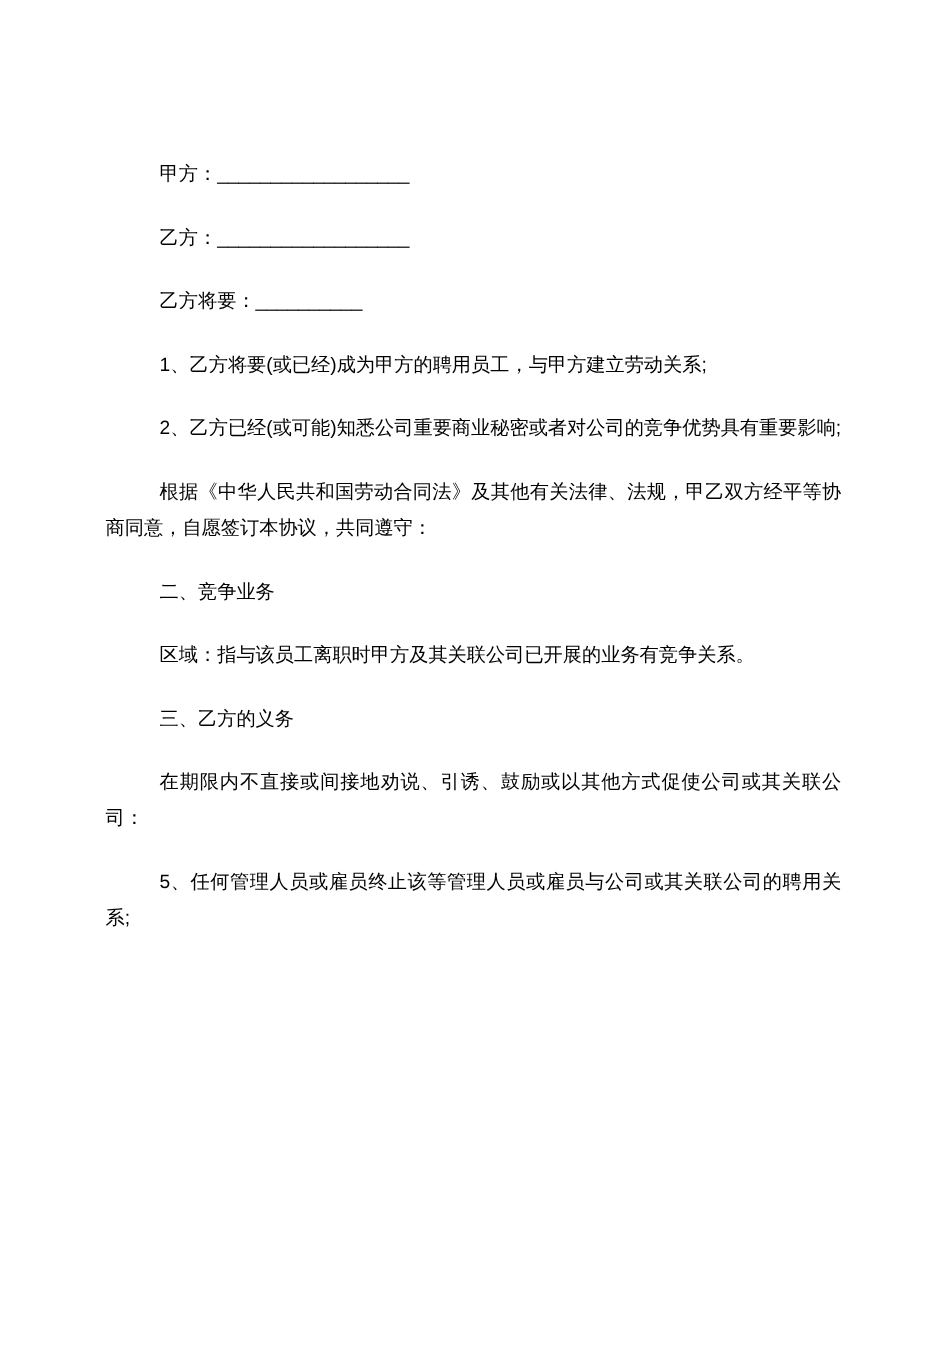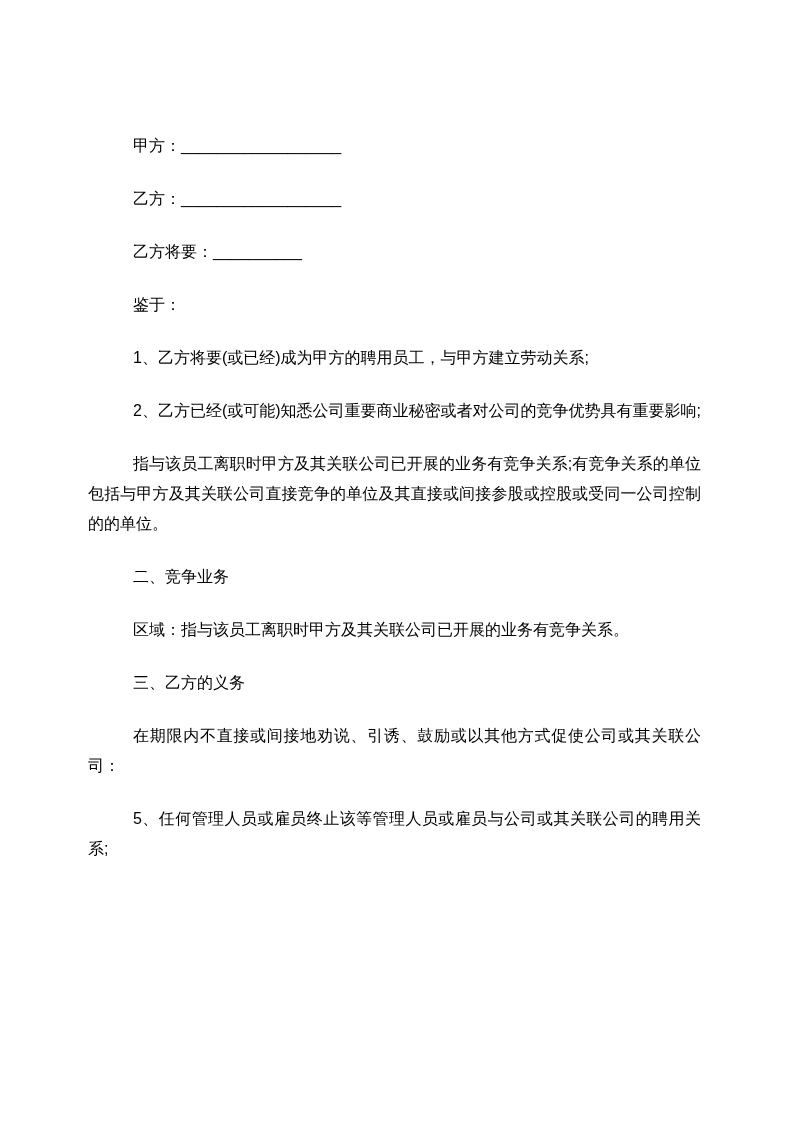--- a/index.html
+++ b/index.html
@@ -36,30 +36,29 @@
 <body>
 
 <div class="doc-page">
 
   <p><span>甲方：</span><span class="blank">__________________</span></p>
 
   <p><span>乙方：</span><span class="blank">__________________</span></p>
 
   <p><span>乙方将要：</span><span class="blank">__________</span></p>
 
-  <p>鉴于：</p>
 
   <p>1、乙方将要(或已经)成为甲方的聘用员工，与甲方建立劳动关系;</p>
 
   <p>2、乙方已经(或可能)知悉公司重要商业秘密或者对公司的竞争优势具有重要影响;</p>
 
 
+  <p>根据《中华人民共和国劳动合同法》及其他有关法律、法规，甲乙双方经平等协商同意，自愿签订本协议，共同遵守：</p>
 
 
-  <p>指与该员工离职时甲方及其关联公司已开展的业务有竞争关系;有竞争关系的单位包括与甲方及其关联公司直接竞争的单位及其直接或间接参股或控股或受同一公司控制的的单位。</p>
 
   <p>二、竞争业务</p>
 
   <p>区域：指与该员工离职时甲方及其关联公司已开展的业务有竞争关系。</p>
 
   <p>三、乙方的义务</p>
 
   <p>在期限内不直接或间接地劝说、引诱、鼓励或以其他方式促使公司或其关联公司：</p>
 
   <p>5、任何管理人员或雇员终止该等管理人员或雇员与公司或其关联公司的聘用关系;</p>

